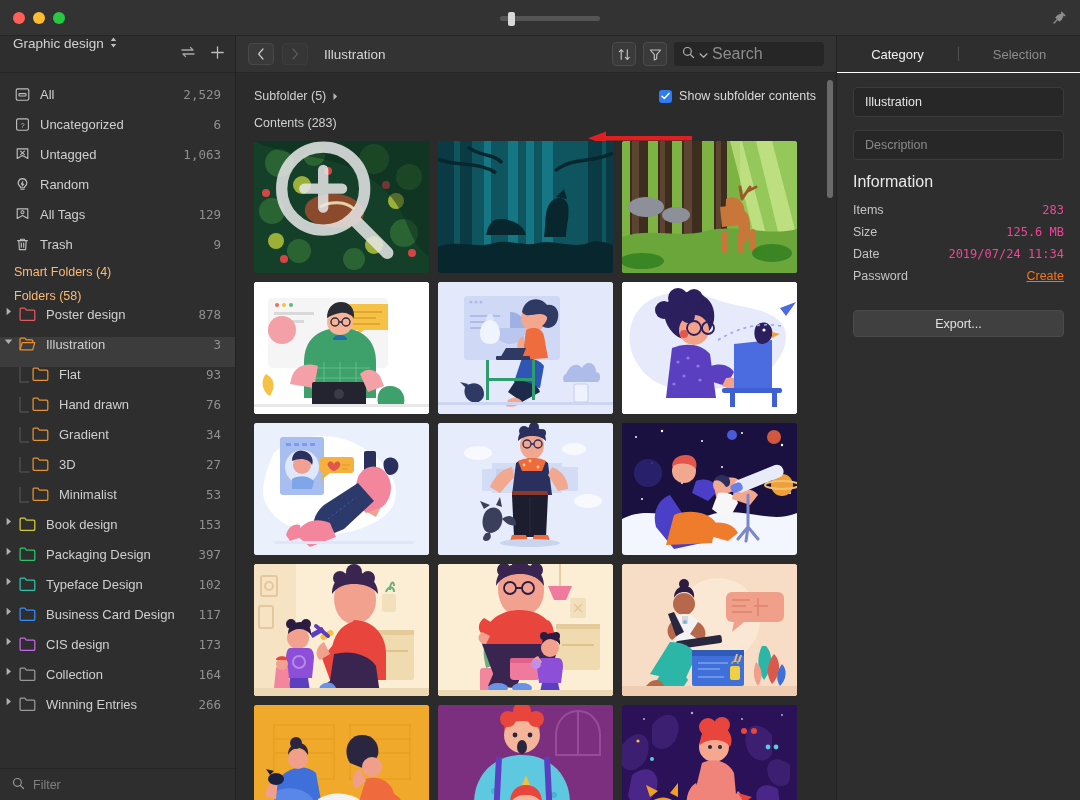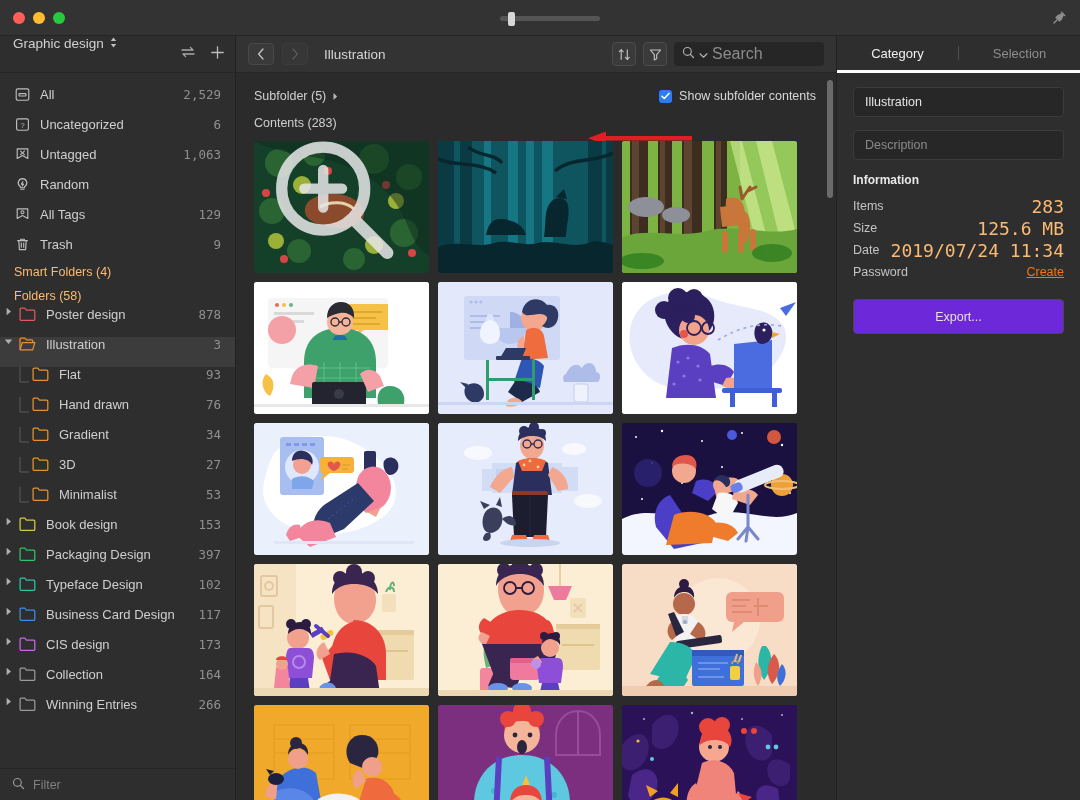--- a/index.html
+++ b/index.html
@@ -116,38 +116,38 @@
   .grid-wrap { flex: 1; overflow: hidden; padding: 11px 20px 0 18px; position: relative; }
   .grid { display: grid; grid-template-columns: repeat(3, 175px); gap: 9px; }
   .cell { width: 175px; height: 132px; border-radius: 3px; overflow: hidden; position: relative; background: #222; }
   .cell svg { display: block; width: 175px; height: 132px; }
   .magnifier { position: absolute; right: 7px; bottom: 7px; opacity: .85; }
 
   .ct-scrollbar { position: absolute; right: 3px; top: 44px; width: 6px; height: 118px; background: #6a6a6a; border-radius: 3px; }
 
   
   .rightpanel { width: 244px; flex: 0 0 244px; background: #2e2e2e; border-left: 1px solid #222; display: flex; flex-direction: column; }
-  .rp-tabs { height: 37px; flex: 0 0 37px; display: flex; align-items: center; border-bottom: 3px solid #ffffff; }
+  .rp-tabs { height: 37px; flex: 0 0 37px; display: flex; align-items: center; border-bottom: 1px solid #ffffff; }
   .rp-tab { flex: 1; text-align: center; font-size: 13px; color: #8d8d8d; }
   .rp-tab.active { color: #f0f0f0; }
   .rp-div { width: 1px; height: 14px; background: #4e4e4e; }
   .rp-body { padding: 14px 16px 0 16px; }
   .rp-field {
     height: 30px; background: #272727; border: 1px solid #3b3b3b; border-radius: 4px;
     display: flex; align-items: center; padding: 0 11px; color: #e4e4e4; font-size: 12.5px;
     margin-bottom: 13px;
   }
   .rp-field.placeholder { color: #8a8a8a; }
-  .rp-sec { color: #e8e8e8; font-size: 12px; font-weight: bold; margin: 5px 0 8px 0; }
+  .rp-sec { color: #e8e8e8; font-size: 16px; font-weight: normal; margin: 5px 0 8px 0; }
   .rp-kv { display: flex; align-items: center; height: 22px; font-size: 12.5px; }
   .rp-k { color: #c4c4c4; }
-  .rp-v { margin-left: auto; color: #fdba74; font-family: "DejaVu Sans Mono", monospace; font-size: 18px; }
+  .rp-v { margin-left: auto; color: #ec4899; font-family: "DejaVu Sans Mono", monospace; font-size: 12px; }
   .rp-v.link { color: #f97316; text-decoration: underline; font-family: "Liberation Sans", sans-serif; font-size: 12.5px; }
   .rp-btn {
-    margin-top: 16px; height: 35px; background: #6d28d9; border: 1px solid #4a4a4a; border-radius: 4px;
+    margin-top: 23px; height: 27px; background: #404040; border: 1px solid #4a4a4a; border-radius: 4px;
     display: flex; align-items: center; justify-content: center; color: #e2e2e2; font-size: 12.5px;
   }
 </style>
 </head>
 <body>
 
 <div class="app">
 
   <div class="titlebar">
     <div class="traffic">

